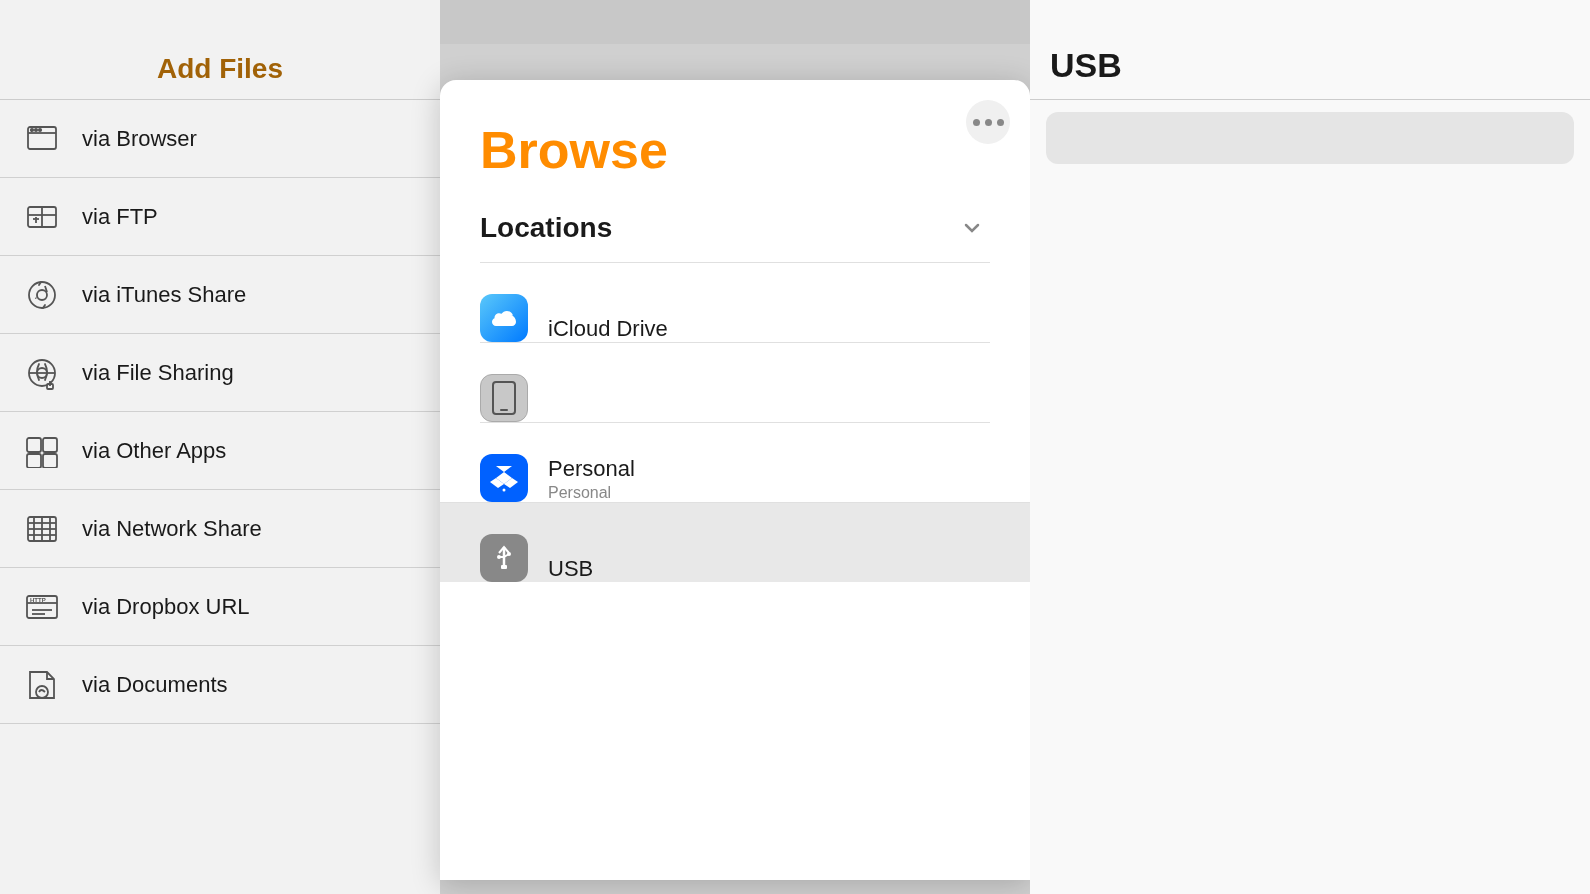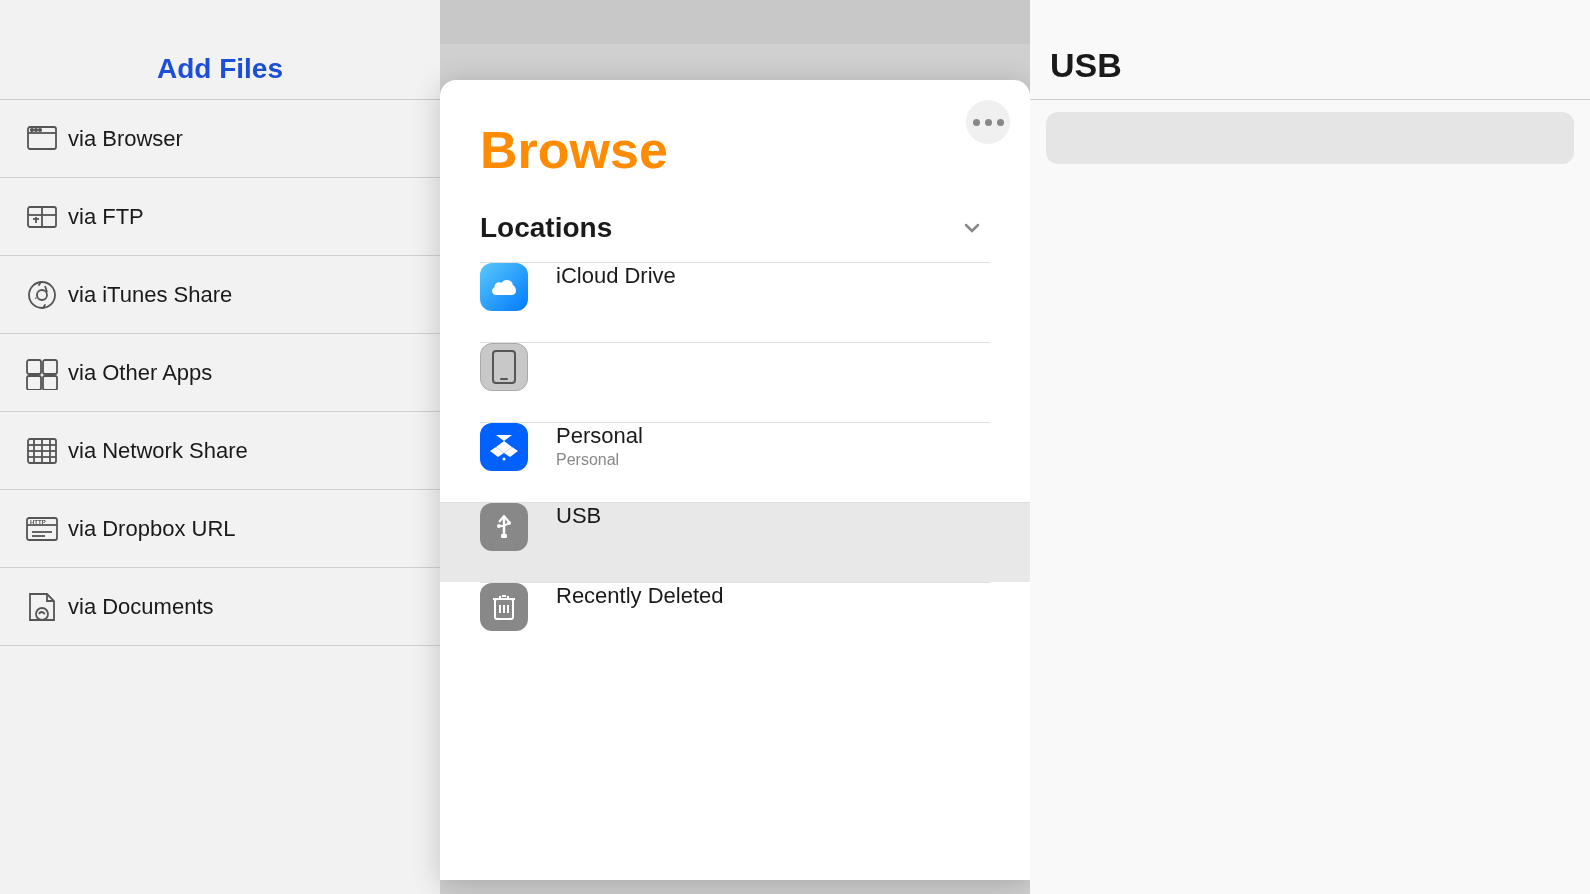--- a/index.html
+++ b/index.html
@@ -56,31 +56,31 @@
       height: 100px;
       display: flex;
       align-items: flex-end;
       padding: 0 20px 14px;
       border-bottom: 1px solid #ccc;
     }
 
     .left-panel-title {
       font-size: 28px;
       font-weight: 700;
-      color: #1d4ed8;
+      color: #a16207;
       text-align: center;
       width: 100%;
     }
 
     .menu-item {
       display: flex;
       align-items: center;
       height: 78px;
       padding: 0 20px;
-      gap: 4px;
+      gap: 18px;
       border-bottom: 1px solid #d0d0d0;
       background: #f2f2f2;
     }
 
     .menu-item-icon {
       width: 44px;
       height: 44px;
       display: flex;
       align-items: center;
       justify-content: center;
@@ -159,23 +159,23 @@
     .chevron-btn {
       width: 36px;
       height: 36px;
       display: flex;
       align-items: center;
       justify-content: center;
     }
 
     .location-item {
       display: flex;
-      align-items: flex-start;
+      align-items: flex-end;
       height: 80px;
-      gap: 28px;
+      gap: 20px;
       border-top: 1px solid #e0e0e0;
       cursor: pointer;
     }
 
     .location-item.selected {
       background: #e8e8e8;
       margin: 0 -40px;
       padding: 0 40px;
     }
 
@@ -317,20 +317,34 @@
         <circle cx="17" cy="17" r="13"></circle>
         <circle cx="17" cy="17" r="5"></circle>
         <path d="M14 7 L16 4 M20 27 L18 30" stroke-linecap="round"></path>
         <text x="9" y="21" font-size="10" fill="#555" stroke="none">♩</text>
         <line x1="20" y1="8" x2="22" y2="14"></line>
       </svg>
     </div>
     <span class="menu-item-label">via iTunes Share</span>
   </div>
 
+  <div class="menu-item">
+    <div class="menu-item-icon">
+      <svg viewBox="0 0 34 34">
+        <circle cx="17" cy="17" r="13"></circle>
+        <circle cx="17" cy="17" r="5"></circle>
+        <path d="M14 8 Q10 16 14 24" stroke-linecap="round"></path>
+        <path d="M20 8 Q24 16 20 24" stroke-linecap="round"></path>
+        <line x1="4" y1="17" x2="30" y2="17"></line>
+        <line x1="25" y1="25" x2="25" y2="30"></line>
+        <rect x="22" y="28" width="6" height="5" rx="1"></rect>
+      </svg>
+    </div>
+    <span class="menu-item-label">via File Sharing</span>
+  </div>
 
   <div class="menu-item">
     <div class="menu-item-icon">
       <svg viewBox="0 0 34 34">
         <rect x="2" y="4" width="14" height="14" rx="2"></rect>
         <rect x="18" y="4" width="14" height="14" rx="2"></rect>
         <rect x="2" y="20" width="14" height="14" rx="2"></rect>
         <rect x="18" y="20" width="14" height="14" rx="2"></rect>
       </svg>
     </div>
@@ -445,37 +459,20 @@
           <circle cx="7" cy="14" r="2" fill="white"></circle>
           <circle cx="17" cy="11" r="2" fill="white"></circle>
           <rect x="9" y="22" width="6" height="4" rx="1" fill="white"></rect>
         </svg>
       </div>
       <div class="location-info">
         <div class="location-name">USB</div>
       </div>
     </div>
 
-    <div class="location-item">
-      <div class="location-icon deleted">
-        <svg width="24" height="28" viewBox="0 0 24 28" fill="none">
-          <rect x="3" y="6" width="18" height="20" rx="2" stroke="white" stroke-width="2"></rect>
-          <line x1="1" y1="6" x2="23" y2="6" stroke="white" stroke-width="2"></line>
-          <line x1="8" y1="6" x2="8" y2="3" stroke="white" stroke-width="2"></line>
-          <line x1="16" y1="6" x2="16" y2="3" stroke="white" stroke-width="2"></line>
-          <line x1="10" y1="3" x2="14" y2="3" stroke="white" stroke-width="2"></line>
-          <line x1="8" y1="12" x2="8" y2="20" stroke="white" stroke-width="2"></line>
-          <line x1="12" y1="12" x2="12" y2="20" stroke="white" stroke-width="2"></line>
-          <line x1="16" y1="12" x2="16" y2="20" stroke="white" stroke-width="2"></line>
-        </svg>
-      </div>
-      <div class="location-info">
-        <div class="location-name">Recently Deleted</div>
-      </div>
-    </div>
 
   </div>
 </div>
 
 <div class="right-panel">
   <div class="right-panel-header">
     <div class="right-panel-title">USB</div>
   </div>
   <div class="right-panel-search"></div>
 </div>

